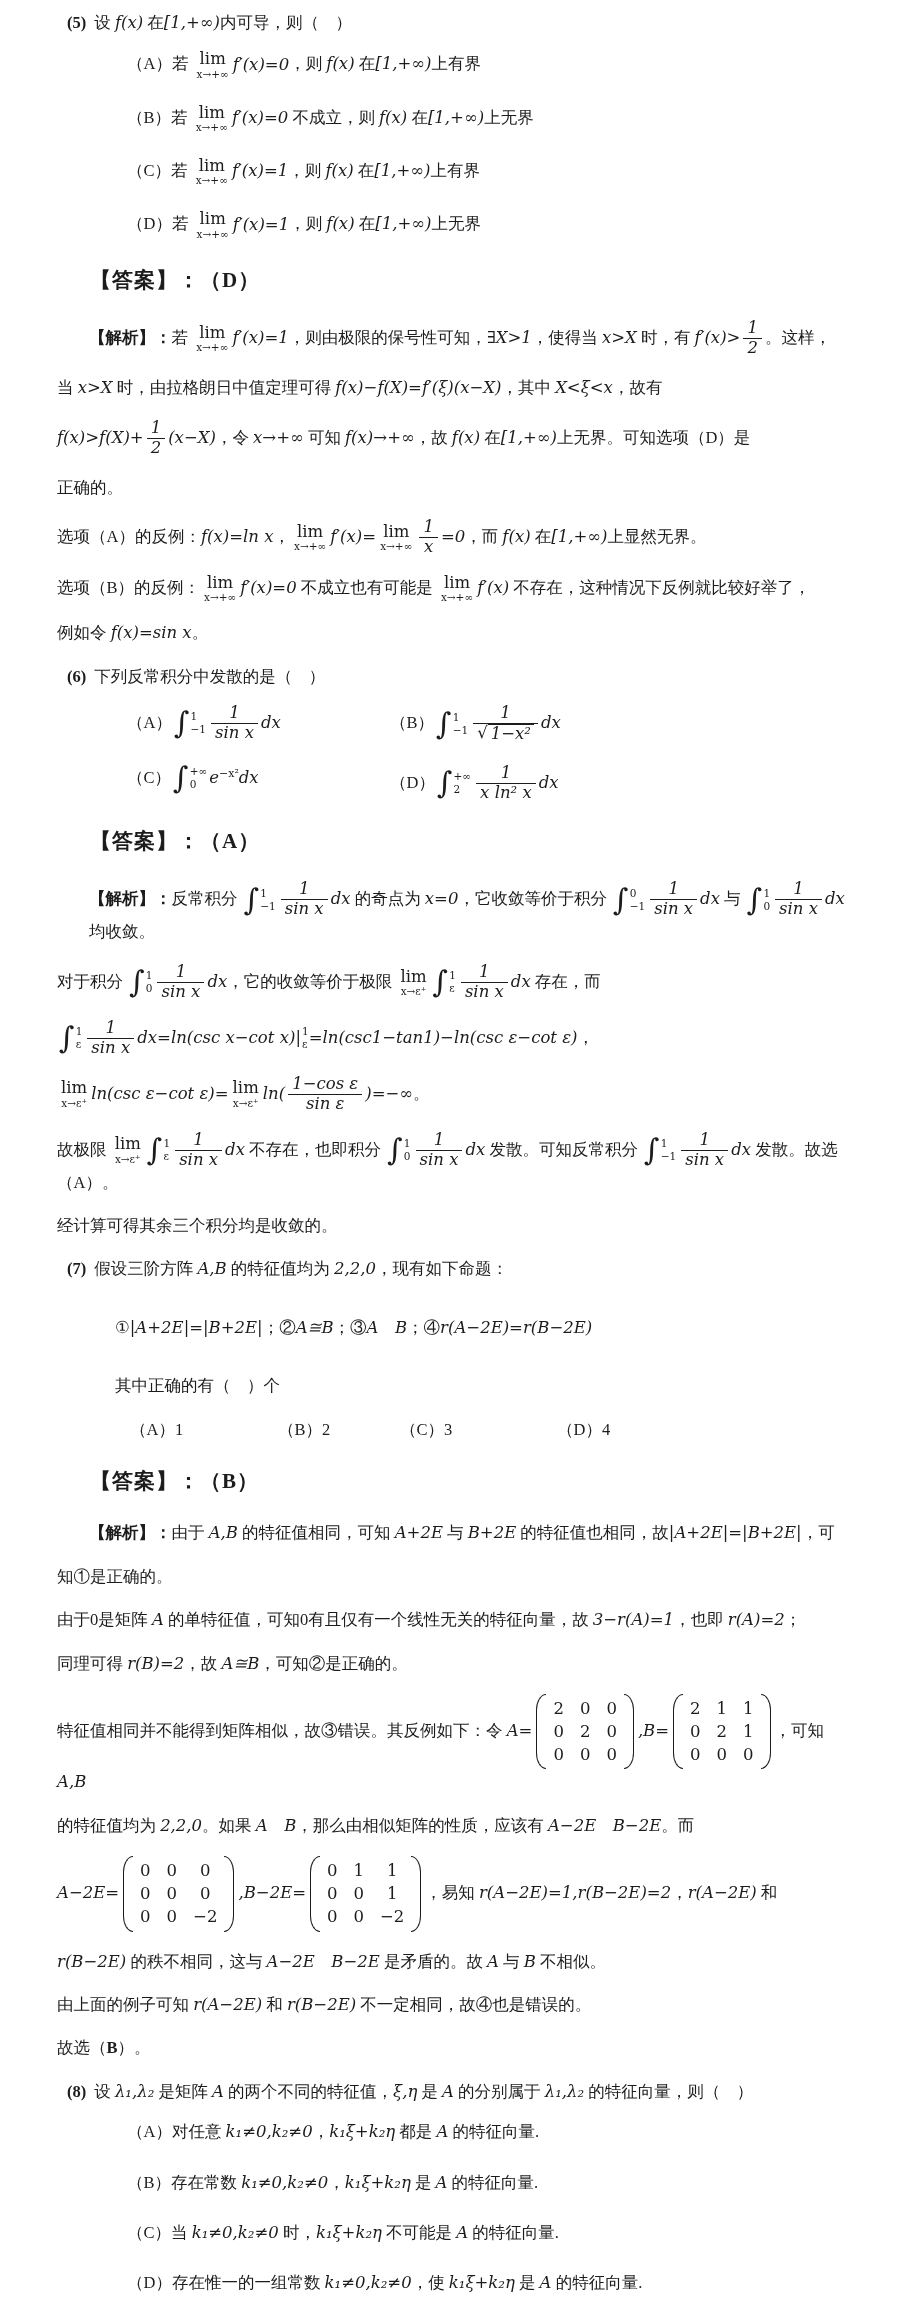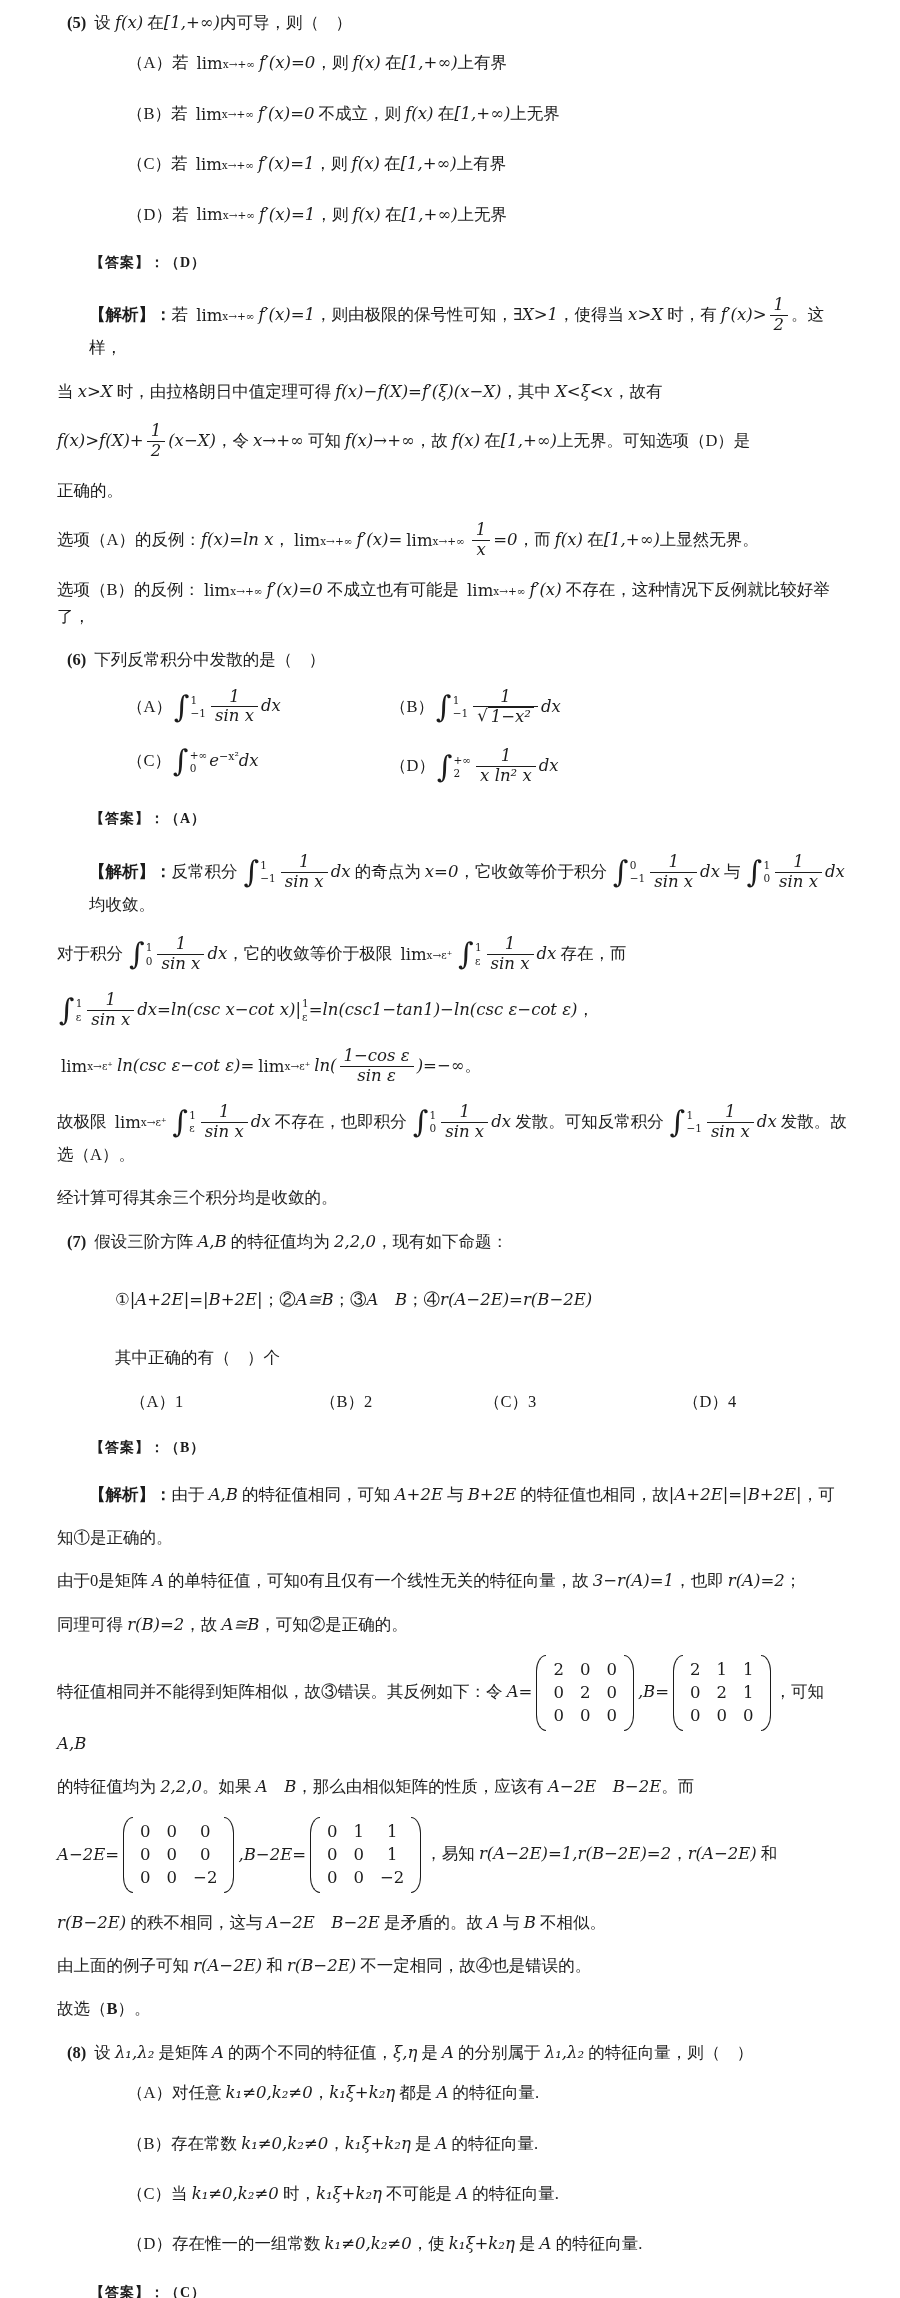--- a/index.html
+++ b/index.html
@@ -8,34 +8,34 @@
     box-sizing:border-box;padding:10px 50px 26px 57px;
     font-family:"Liberation Serif","DejaVu Serif",serif;
     font-size:16.5px;color:#1c1c1c;
   }
   .blk{margin:0 0 17px 0;line-height:1.6;}
   .q{padding-left:10px;margin-bottom:14px;}
   .q b{margin-right:8px;}
   .opt{padding-left:70px;margin-bottom:24px;}
   .ind{padding-left:58px;margin-top:32px;}
   .lead{padding-left:32px;text-indent:0;}
-  .ans{font-weight:bold;font-size:14px;padding-left:33px;margin:22px 0 22px 0;letter-spacing:1px;}
+  .ans{font-weight:bold;font-size:21px;padding-left:33px;margin:22px 0 22px 0;letter-spacing:1px;}
   .row2{display:flex;padding-left:70px;margin-bottom:20px;}
   .row2 .cell{width:263px;}
-  .row4{display:flex;padding-left:73px;margin-bottom:20px;gap:42px;}
+  .row4{display:flex;padding-left:73px;margin-bottom:20px;}
   .row4 .cell:nth-child(1){width:148px;}
   .row4 .cell:nth-child(2){width:122px;}
   .row4 .cell:nth-child(3){width:157px;}
   
   .mr{font-family:"DejaVu Serif",serif;font-style:italic;}
   .cn{font-style:normal;}
   .frac{display:inline-flex;flex-direction:column;vertical-align:middle;text-align:center;margin:0 3px;line-height:1.15;}
   .fnum{border-bottom:1.4px solid currentColor;padding:0 4px;}
   .fden{padding:0 4px;}
-  .lim{display:inline-flex;flex-direction:row;align-items:center;vertical-align:middle;margin:0 4px;line-height:1.05;}
+  .lim{display:inline-flex;flex-direction:column;align-items:center;vertical-align:middle;margin:0 4px;line-height:1.05;}
   .lim .lt{font-style:normal;}
   .lim .lb{font-size:10.5px;margin-top:1px;font-style:normal;}
   .intw{display:inline-flex;align-items:center;margin:0 2px;vertical-align:middle;}
   .intg{font-size:30px;font-style:normal;line-height:0.95;}
   .susb{display:inline-flex;flex-direction:column;font-size:10.5px;line-height:1.25;margin-left:1px;vertical-align:middle;font-style:normal;}
   .susb.ev{vertical-align:middle;}
   .sqrt{display:inline-flex;align-items:flex-start;}
   .rsign{font-style:normal;}
   .rbar{border-top:1.4px solid currentColor;padding:0 3px;}
   .mtx{display:inline-flex;align-items:stretch;vertical-align:middle;margin:0 4px;font-style:normal;}
@@ -91,20 +91,21 @@
             <span class="fnum">1</span>
             <span class="fden">x</span>
           </span>=0</span><span class="cn">，而 </span><span class="mr">f(x)</span><span class="cn"> 在</span><span class="mr">[1,+∞)</span><span class="cn">上显然无界。</span></div>
       <div class="blk "><span class="cn">选项（B）的反例：</span><span class="mr"><span class="lim">
             <span class="lt">lim</span>
             <span class="lb">x→+∞</span>
           </span>f′(x)=0</span><span class="cn"> 不成立也有可能是 </span><span class="mr"><span class="lim">
             <span class="lt">lim</span>
             <span class="lb">x→+∞</span>
           </span>f′(x)</span><span class="cn"> 不存在，这种情况下反例就比较好举了，</span></div>
+      <div class="blk "><span class="cn">例如令 </span><span class="mr">f(x)=sin x</span><span class="cn">。</span></div>
       <div class="blk q"><span class="cn"><b>(6)</b>下列反常积分中发散的是（　）</span></div>
       <div class="blk row2">
         <div class="cell"><span class="cn">（A）</span><span class="mr"><span class="intw">
               <span class="intg">∫</span>
               <span class="susb">
                 <span class="bh">1</span>
                 <span class="bl">−1</span>
               </span>
             </span><span class="frac">
               <span class="fnum">1</span>

